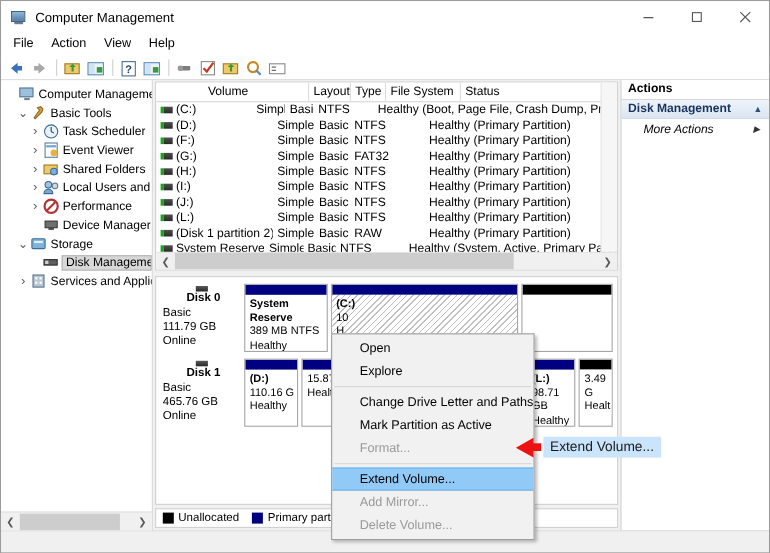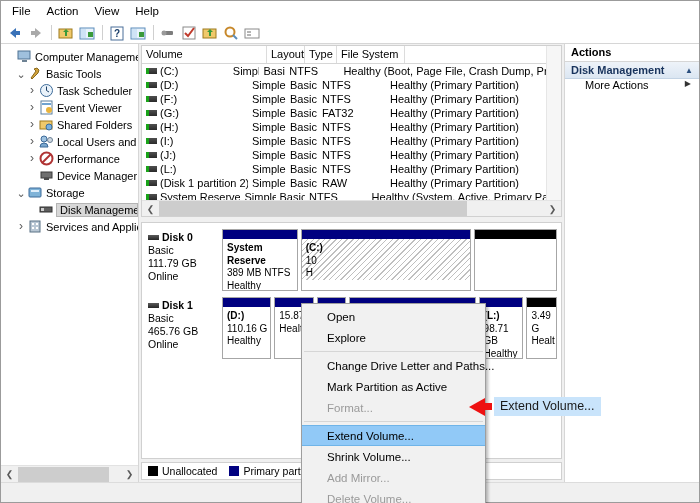--- a/index.html
+++ b/index.html
@@ -243,21 +243,21 @@
     display: flex;
     height: 62px;
     margin: 6px 4px 0 6px;
   }
   .diskinfo {
     width: 74px; flex: 0 0 auto;
     font-size: 10.5px;
     line-height: 13px;
     padding-top: 2px;
   }
-  .diskinfo .dname { font-weight: bold; display: flex; align-items: center; }
+  .diskinfo .dname { font-weight: bold; display: flex; align-items: center; flex-direction: column; }
   .diskinfo .dicon {
     width: 11px; height: 5px;
     background: linear-gradient(#5a5a5a,#262626);
     margin-right: 3px;
     flex: 0 0 auto;
   }
   .parts { flex: 1 1 auto; display: flex; gap: 3px; min-width: 0; }
   .part {
     position: relative;
     border: 1px solid #a6a6a6;
@@ -321,24 +321,25 @@
     padding: 0 6px;
     font-size: 11px;
     font-weight: bold;
     color: #18335c;
     cursor: default;
   }
   .actions-group .gname { flex: 1 1 auto; }
   .actions-item {
     height: 19px;
     display: flex;
-    align-items: flex-start;
+    align-items: center;
     padding-left: 20px;
     font-size: 11px;
     cursor: default;
+    font-style: italic;
   }
   .actions-item .chev { margin-left: auto; margin-right: 8px; font-size: 8px; color: #333; }
 
   
   .statusbar {
     height: 20px;
     flex: 0 0 auto;
     background: #f0f0f0;
     border-top: 1px solid #dcdcdc;
   }
@@ -401,20 +402,45 @@
     font-size: 12.5px;
     padding: 2px 6px 3px 6px;
     white-space: nowrap;
   }
 </style>
 </head>
 <body>
 
 <div id="app">
 
+  <div class="titlebar">
+    <div class="title-icon">
+      <div class="mon"></div>
+        <div class="base"></div>
+    </div>
+    <div class="title-text">Computer Management</div>
+    <div class="wincontrols">
+      <div class="wc">
+        <svg width="11" height="11" viewBox="0 0 11 11">
+            <line x1="1" y1="6" x2="10" y2="6" stroke="#555" stroke-width="1"></line>
+          </svg>
+      </div>
+      <div class="wc">
+        <svg width="11" height="11" viewBox="0 0 11 11">
+            <rect x="1.5" y="1.5" width="8" height="8" fill="none" stroke="#555" stroke-width="1"></rect>
+          </svg>
+      </div>
+      <div class="wc">
+        <svg width="11" height="11" viewBox="0 0 11 11">
+            <line x1="1" y1="1" x2="10" y2="10" stroke="#555" stroke-width="1"></line>
+            <line x1="10" y1="1" x2="1" y2="10" stroke="#555" stroke-width="1"></line>
+          </svg>
+      </div>
+    </div>
+  </div>
 
   <div class="menubar">
     <div class="mi">File</div>
     <div class="mi">Action</div>
     <div class="mi">View</div>
     <div class="mi">Help</div>
   </div>
 
   <div class="toolbar">
     <div class="tb">
@@ -593,24 +619,25 @@
           <div class="hs-thumb" style="width:88%"></div>
         </div>
         <div class="hs-arrow">❯</div>
       </div>
     </div>
 
     <div class="center">
 
       <div class="listpane">
         <div class="lheader" id="vl-header">
-            <div class="hc" style="width: 125px;">Volume</div>
+            <div class="hc" style="width: 96px; margin-left: 43px;">Volume</div>
             <div class="hc" style="width: 38px;">Layout</div>
             <div class="hc" style="width: 32px;">Type</div>
             <div class="hc" style="width: 68px;">File System</div>
+            <div class="hc" style="width: auto; flex: 1 1 auto;">Status</div>
           </div>
         <div class="lrows" id="vl-rows">
             <div class="lrow">
               <div class="vicon"></div>
               <div class="cell" style="width: 88px; padding-left: 0px;">(C:)</div>
               <div class="cell" style="width: 38px;">Simple</div>
               <div class="cell" style="width: 32px;">Basic</div>
               <div class="cell" style="width: 68px;">NTFS</div>
               <div class="cell" style="flex: 1 1 auto;">Healthy (Boot, Page File, Crash Dump, Primary Partition)</div>
             </div>
@@ -829,21 +856,20 @@
 
   <div class="ctxmenu" id="ctx-root">
       <div class="ci">Open</div>
       <div class="ci">Explore</div>
       <div class="csep"></div>
       <div class="ci">Change Drive Letter and Paths...</div>
       <div class="ci">Mark Partition as Active</div>
       <div class="ci disabled">Format...</div>
       <div class="csep"></div>
       <div class="ci hl">Extend Volume...</div>
-      <div class="ci">Shrink Volume...</div>
       <div class="ci disabled">Add Mirror...</div>
       <div class="ci disabled">Delete Volume...</div>
     </div>
 
   <div class="callout">
     <div class="arrow"></div>
     <div class="arrow-tail"></div>
     <div class="ctext">Extend Volume...</div>
   </div>
 

